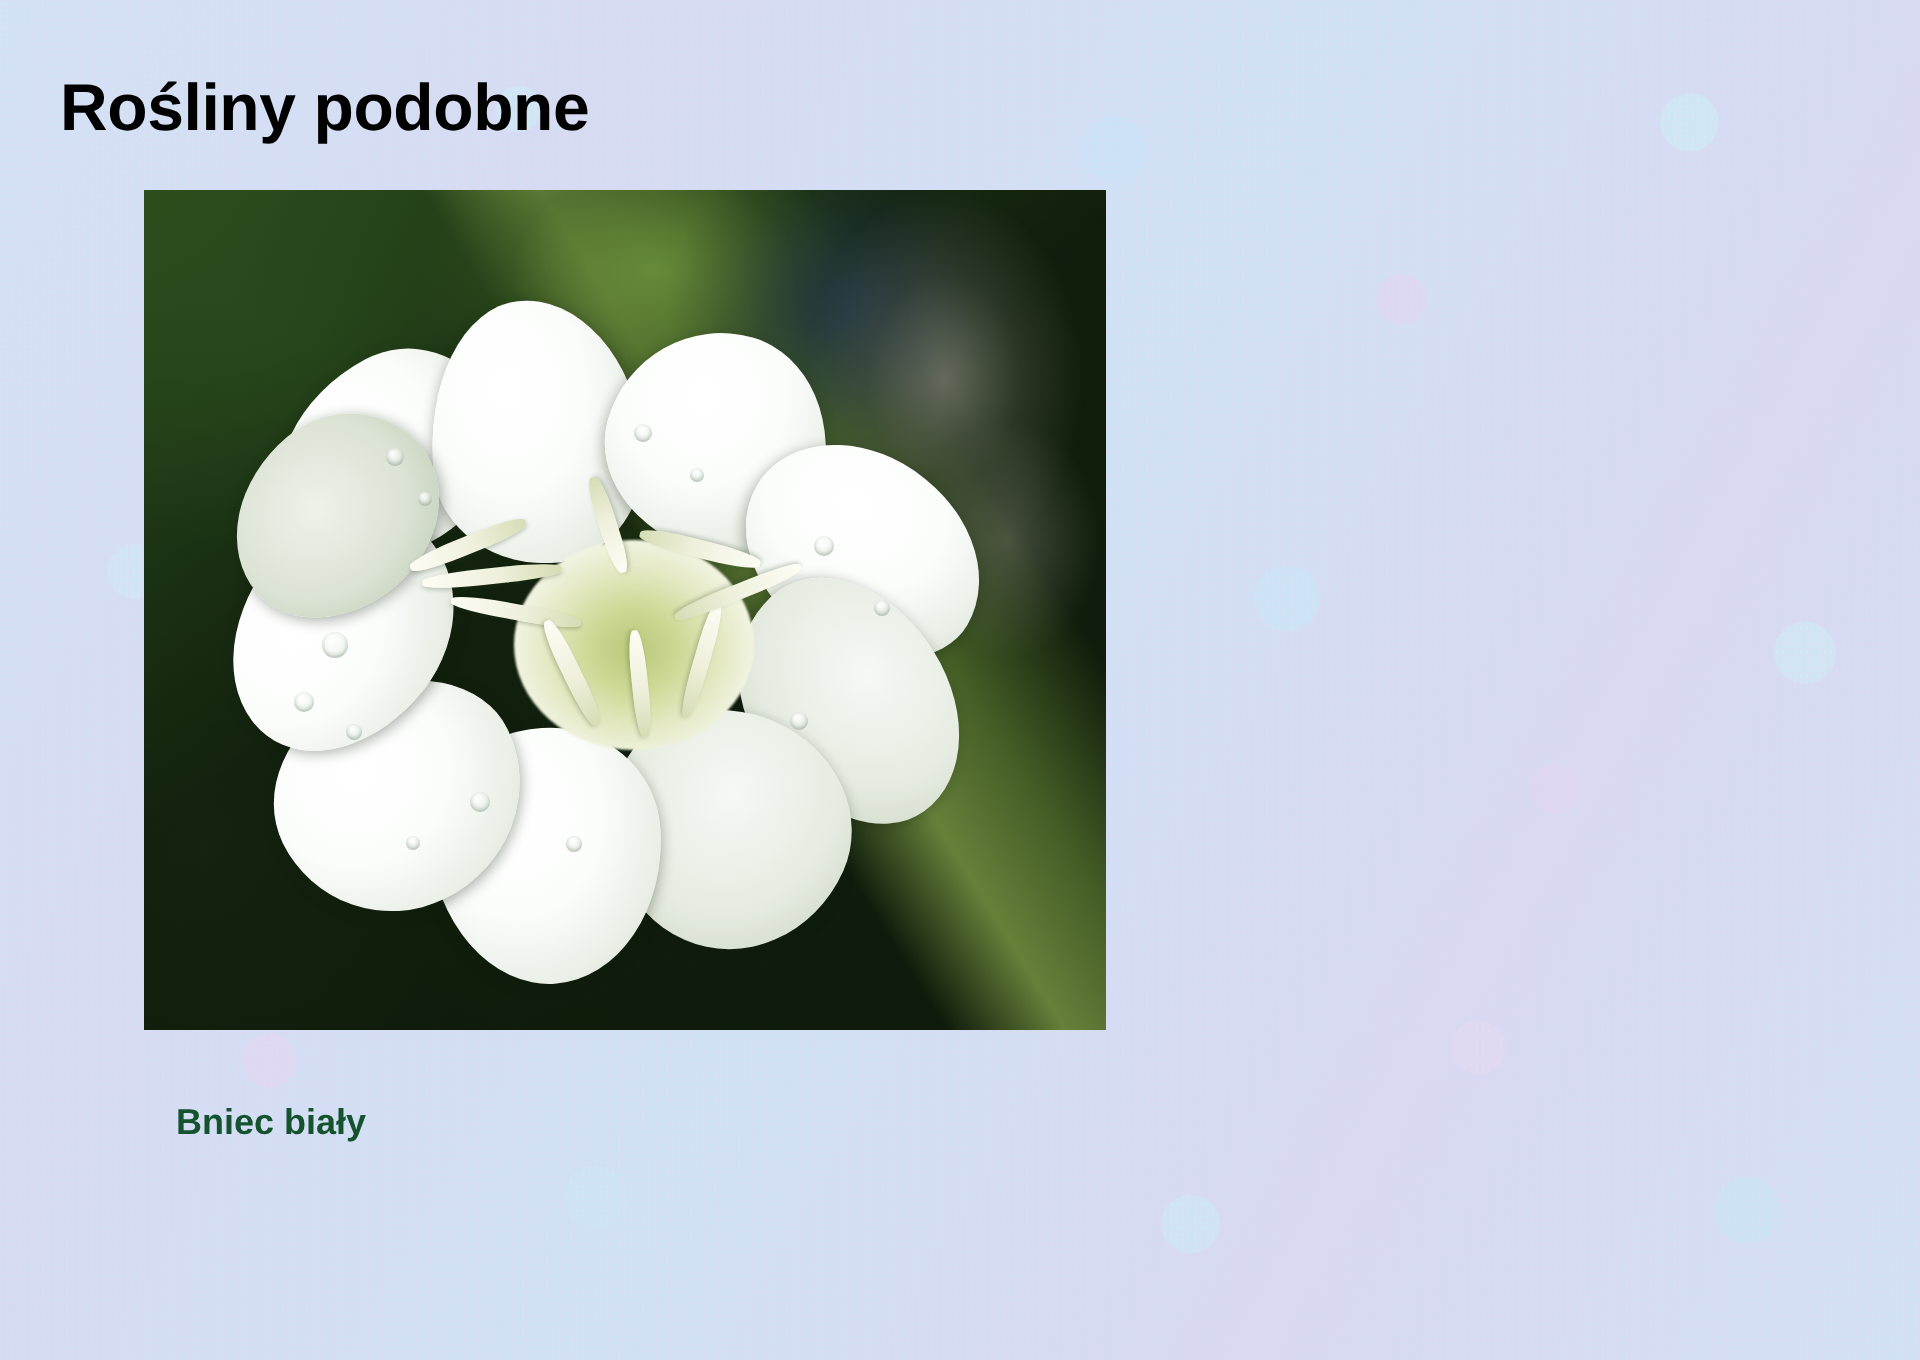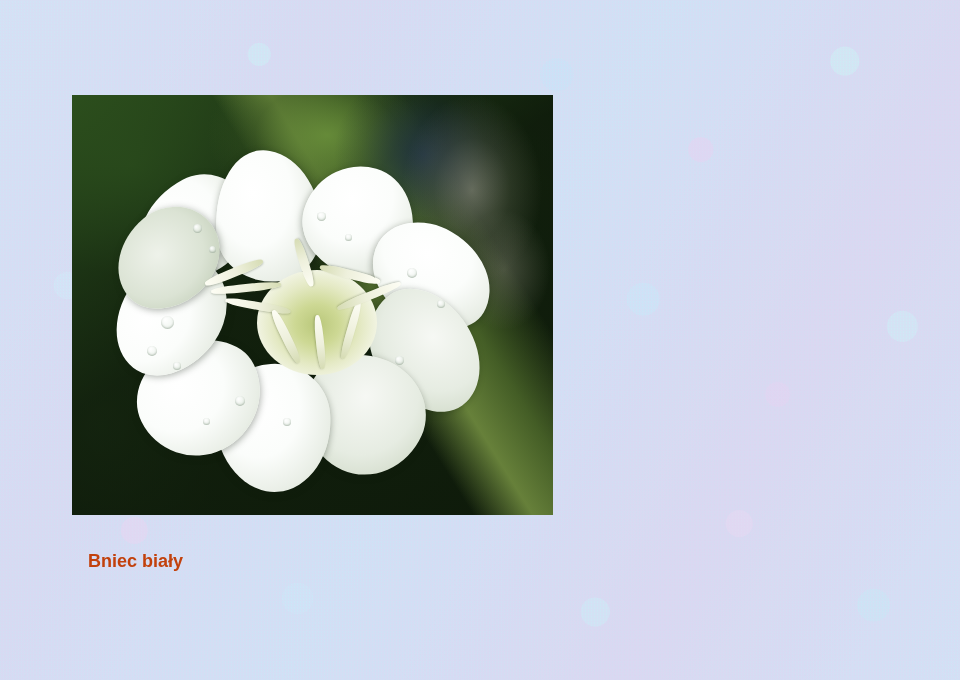--- a/index.html
+++ b/index.html
@@ -158,34 +158,35 @@
     box-shadow: inset 0 -1px 2px rgba(120,140,120,0.5);
   }
 
   
   #caption {
     position: absolute;
     left: 88px;
     top: 551px;
     font-size: 18px;
     font-weight: bold;
-    color: #c2410c;
+    color: #14532d;
     white-space: nowrap;
     line-height: 1.2;
   }
 </style>
 </head>
 <body>
 
 <div id="slide">
 
   <div id="slide-bg"></div>
   <div id="slide-noise"></div>
   <div id="slide-noise2"></div>
 
+  <div id="title">Rośliny podobne</div>
 
   <div id="photo-frame">
     <div id="photo"></div>
 
     <div id="flower">
       <div id="petal-layer">
           <div class="petal" style="left: 28px; top: 30px; width: 118px; height: 96px; border-radius: 62% 40% 52% 48% / 58% 50% 50% 42%; transform: rotate(-28deg);"></div>
           <div class="petal" style="left: 108px; top: 0px; width: 106px; height: 132px; border-radius: 48% 52% 46% 54% / 62% 58% 42% 38%; transform: rotate(-6deg);"></div>
           <div class="petal" style="left: 196px; top: 16px; width: 112px; height: 110px; border-radius: 52% 48% 44% 56% / 54% 60% 40% 46%; transform: rotate(16deg);"></div>
           <div class="petal" style="left: 262px; top: 78px; width: 126px; height: 96px; border-radius: 46% 54% 50% 50% / 48% 56% 44% 52%; transform: rotate(30deg);"></div>

